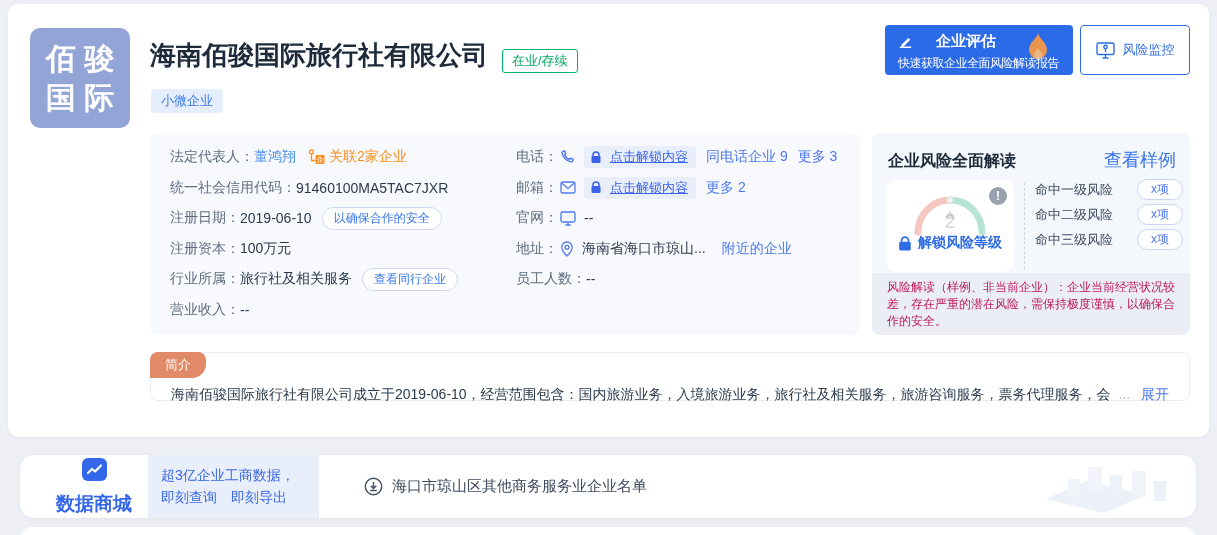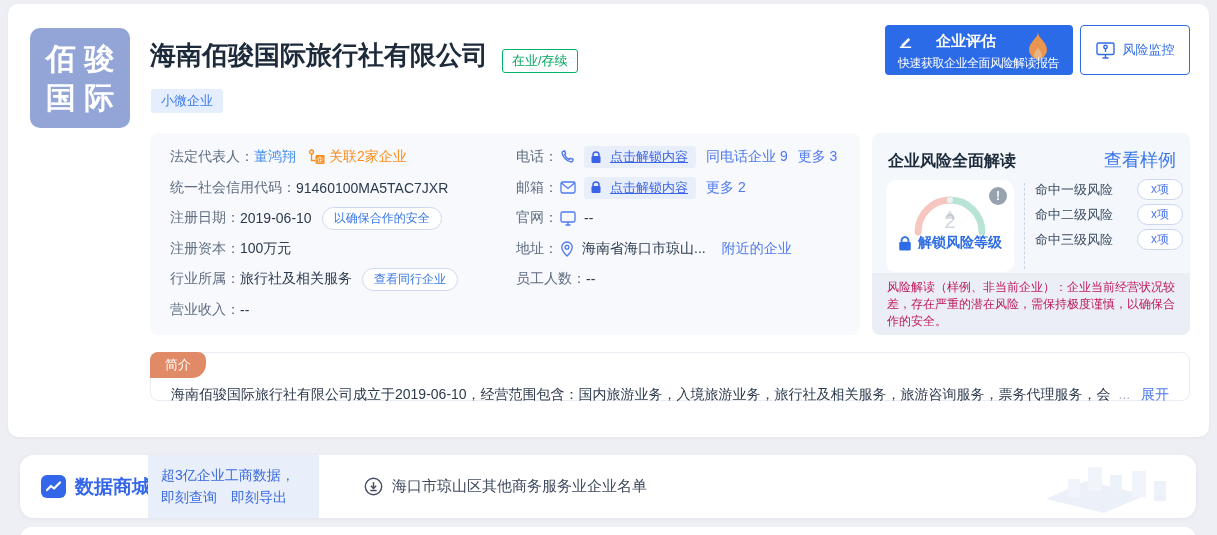--- a/index.html
+++ b/index.html
@@ -57,21 +57,21 @@
 
   
   .intro-panel{position:absolute;left:142px;top:348px;width:1040px;height:49px;border:1px solid #e8ecf3;border-radius:8px;box-sizing:border-box;background:#fff;}
   .intro-tag{position:absolute;left:-1px;top:-1px;background:#e08a67;color:#fff;font-size:13px;padding:4px 15px;border-radius:8px 8px 14px 0;}
   .intro-text{position:absolute;left:20px;right:16px;top:33px;font-size:14px;color:#2b3a4d;white-space:nowrap;overflow:hidden;}
   .intro-ellipsis{color:#a7b2c3;margin-left:4px;}
   .intro-expand{color:#4f79ef;margin-left:7px;cursor:pointer;}
 
   
   .footer-card{position:absolute;left:20px;top:455px;width:1176px;height:63px;background:#fff;border-radius:14px;display:flex;align-items:center;overflow:hidden;box-shadow:0 1px 4px rgba(30,50,90,.06);}
-  .brand{display:flex;align-items:center;gap:8px;padding:0 0 0 20px;width:128px;box-sizing:border-box;cursor:pointer;}
+  .brand{display:flex;align-items:center;gap:8px;padding:0 0 0 20px;width:128px;box-sizing:border-box;cursor:pointer;flex-direction:column;}
   .brand-text{font-size:19px;font-weight:bold;color:#3366e8;white-space:nowrap;}
   .promo{width:171px;height:100%;background:#e9eefb;color:#3a6ae0;font-size:14px;display:flex;flex-direction:column;justify-content:center;padding:0 13px;box-sizing:border-box;line-height:1.55;white-space:pre;cursor:pointer;}
   .dl{display:flex;align-items:center;gap:9px;margin-left:45px;font-size:15px;color:#3f4a5f;cursor:pointer;}
   .deco{position:absolute;right:10px;top:6px;width:150px;height:52px;opacity:.55;pointer-events:none;}
   .footer-card2{position:absolute;left:20px;top:527px;width:1176px;height:12px;background:#fff;border-radius:14px 14px 0 0;}
 </style>
 </head>
 <body>
 
 <div class="main-card">

